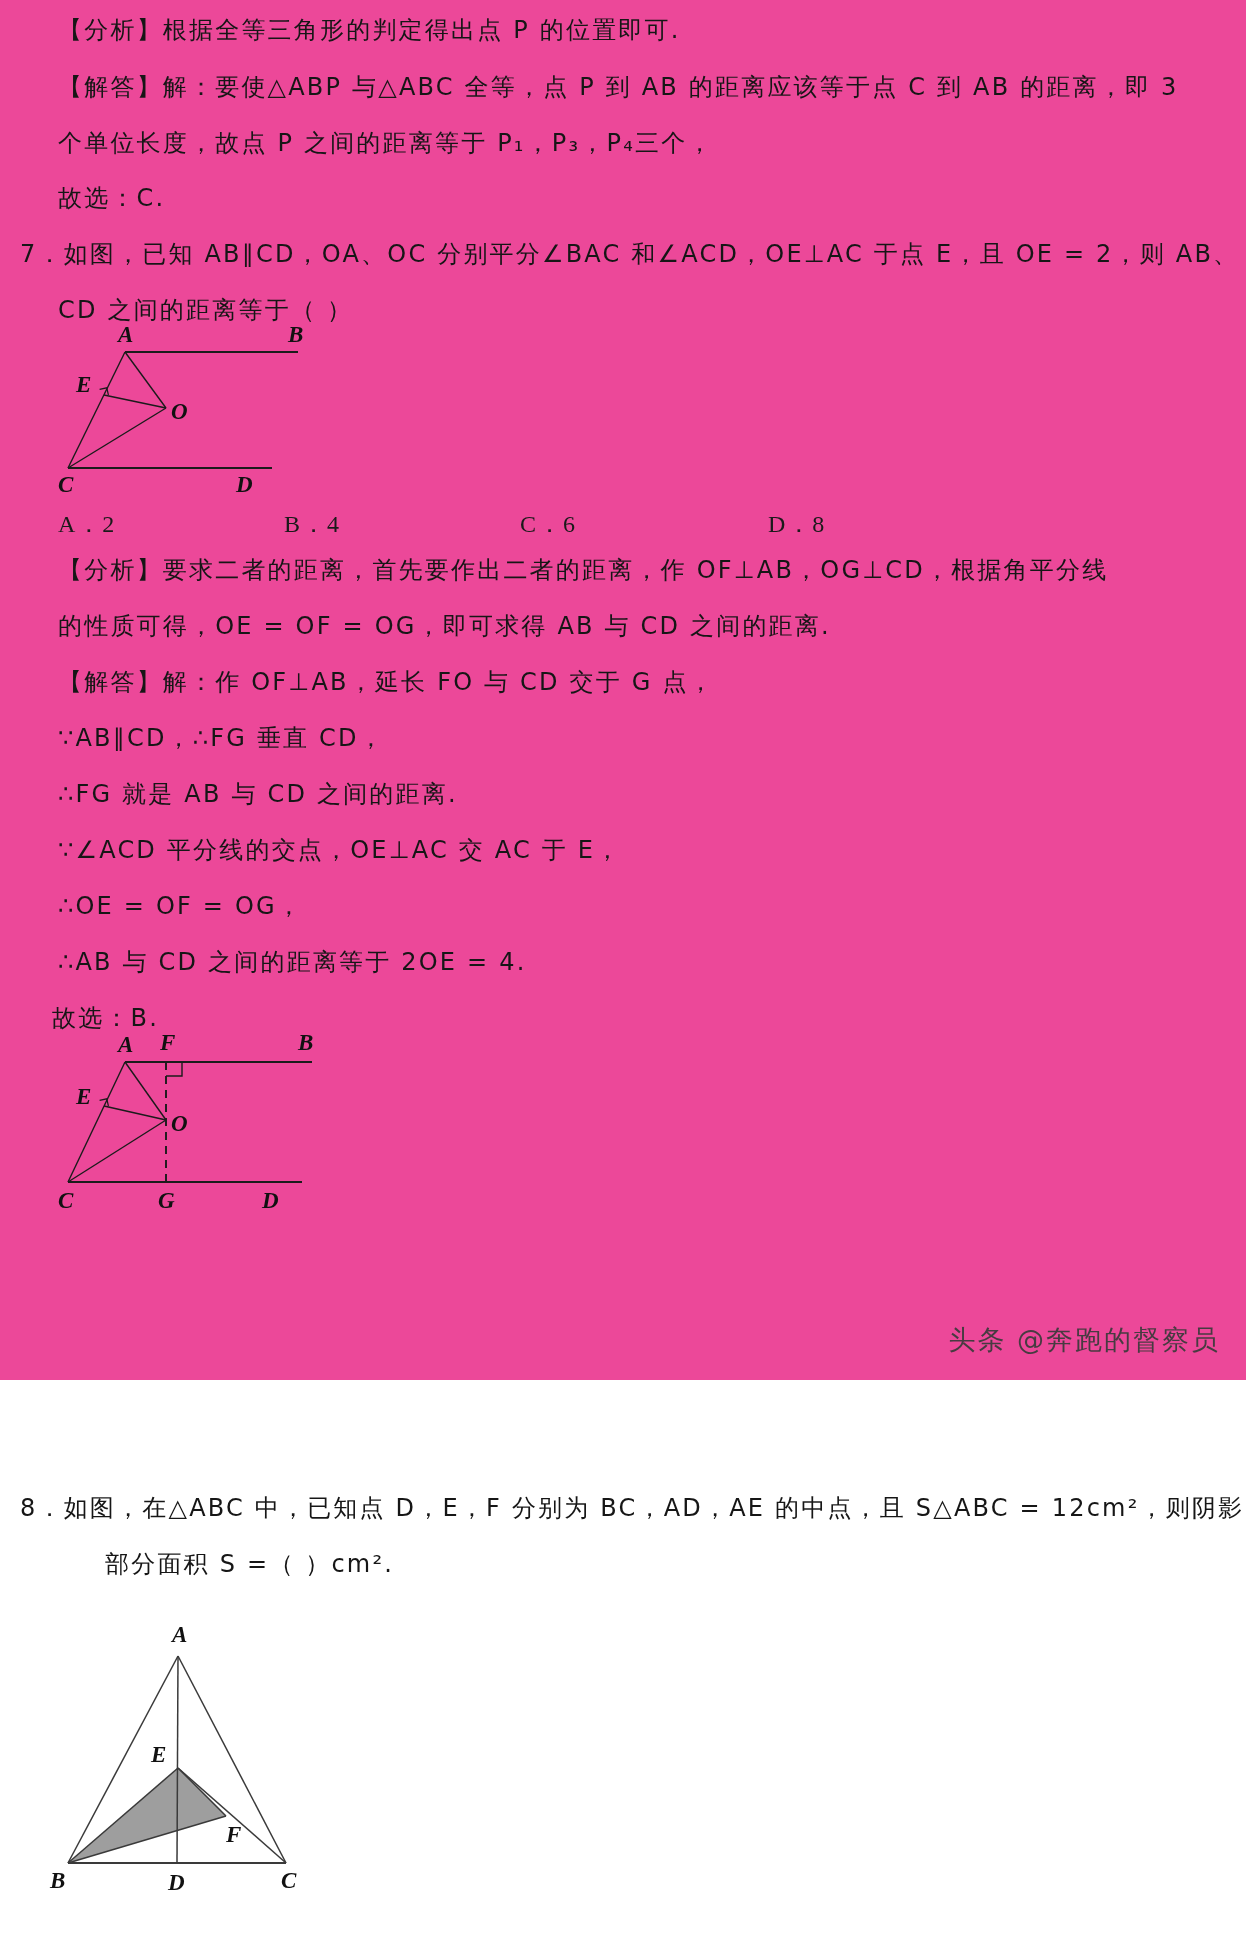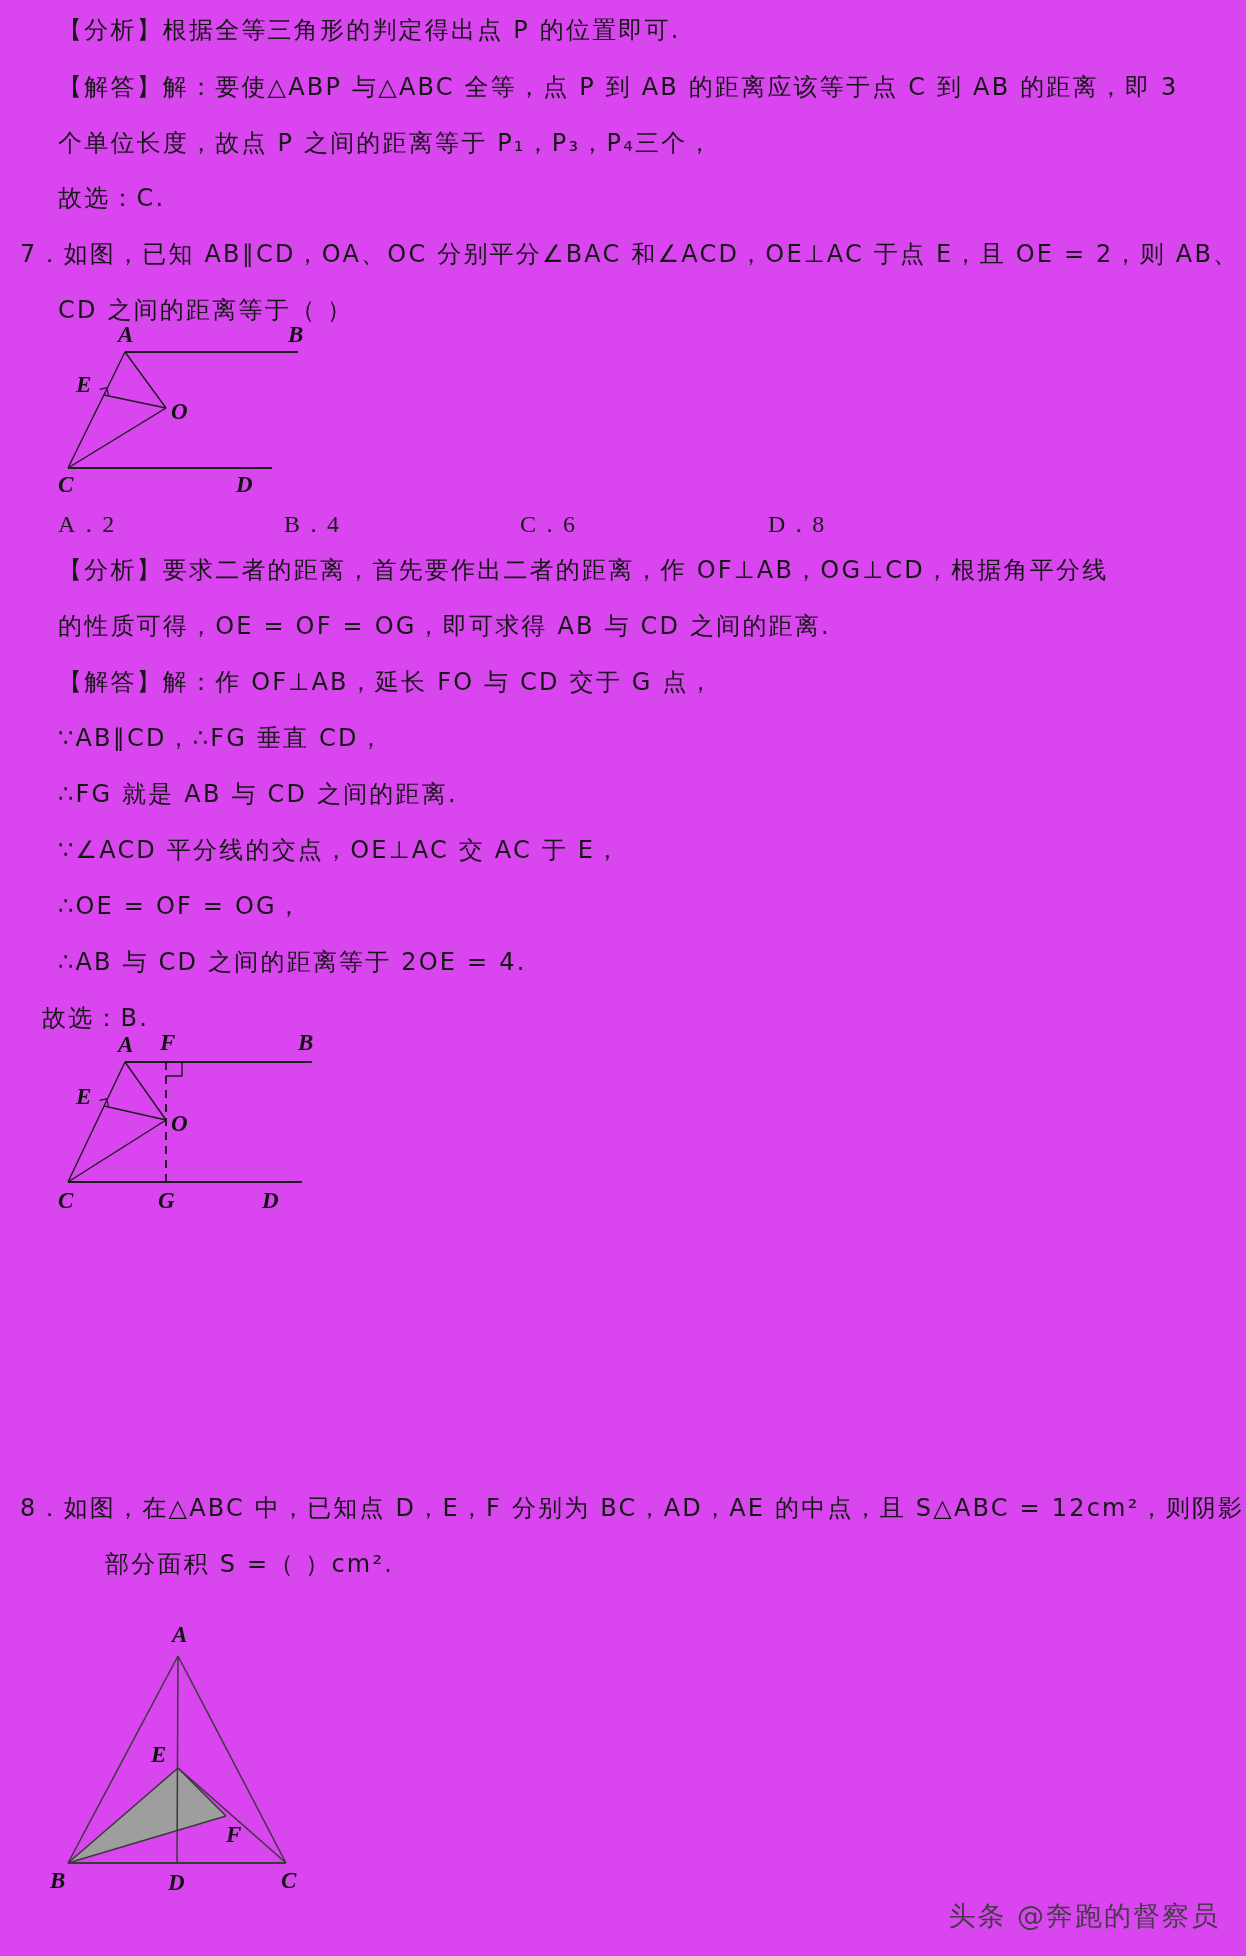--- a/index.html
+++ b/index.html
@@ -12,22 +12,22 @@
     height: 1956px;
     position: relative;
     font-family: "Liberation Sans", "DejaVu Sans", sans-serif;
     color: #1a1a1a;
     overflow: hidden;
   }
 
   .page {
     position: relative;
     width: 1246px;
-    height: 1956px;
-    background: #d946ef;
+    height: 1380px;
+    background: #ec4899;
   }
 
   
   .line {
     position: absolute;
     white-space: nowrap;
     font-size: 25px;
     line-height: 1;
     letter-spacing: 1.1px;
     color: #161616;
@@ -139,21 +139,21 @@
   <div class="line han" style="left:58px; top:726px;">∵AB∥CD，∴FG 垂直 CD，</div>
 
   <div class="line han" style="left:58px; top:782px;">∴FG 就是 AB 与 CD 之间的距离.</div>
 
   <div class="line han" style="left:58px; top:838px;">∵∠ACD 平分线的交点，OE⊥AC 交 AC 于 E，</div>
 
   <div class="line han" style="left:58px; top:894px;">∴OE = OF = OG，</div>
 
   <div class="line han" style="left:58px; top:950px;">∴AB 与 CD 之间的距离等于 2OE = 4.</div>
 
-  <div class="line han" style="left:42px; top:1006px;text-align:right;">故选：B.</div>
+  <div class="line han" style="left:52px; top:1006px;text-align:right;">故选：B.</div>
 
   <div class="fig" style="left:40px; top:1030px;">
     <svg width="300" height="190" viewBox="0 0 300 190">
 
       <line x1="85" y1="32" x2="272" y2="32" stroke="#1b1b1b" stroke-width="2"></line>
 
       <line x1="28" y1="152" x2="262" y2="152" stroke="#1b1b1b" stroke-width="2"></line>
 
       <line x1="85" y1="32" x2="28" y2="152" stroke="#1b1b1b" stroke-width="1.4"></line>
 

